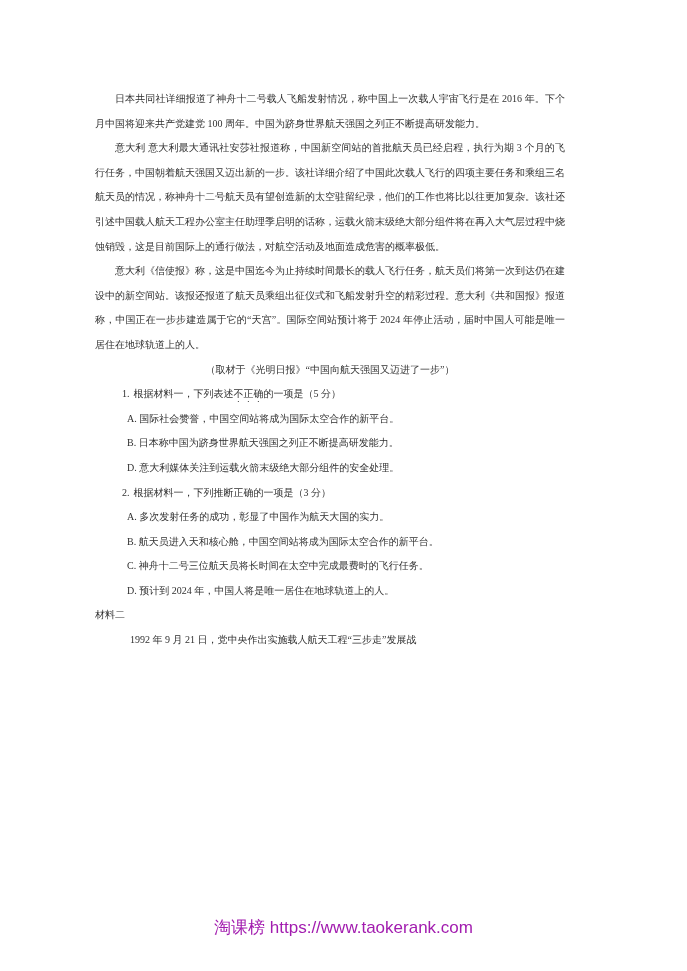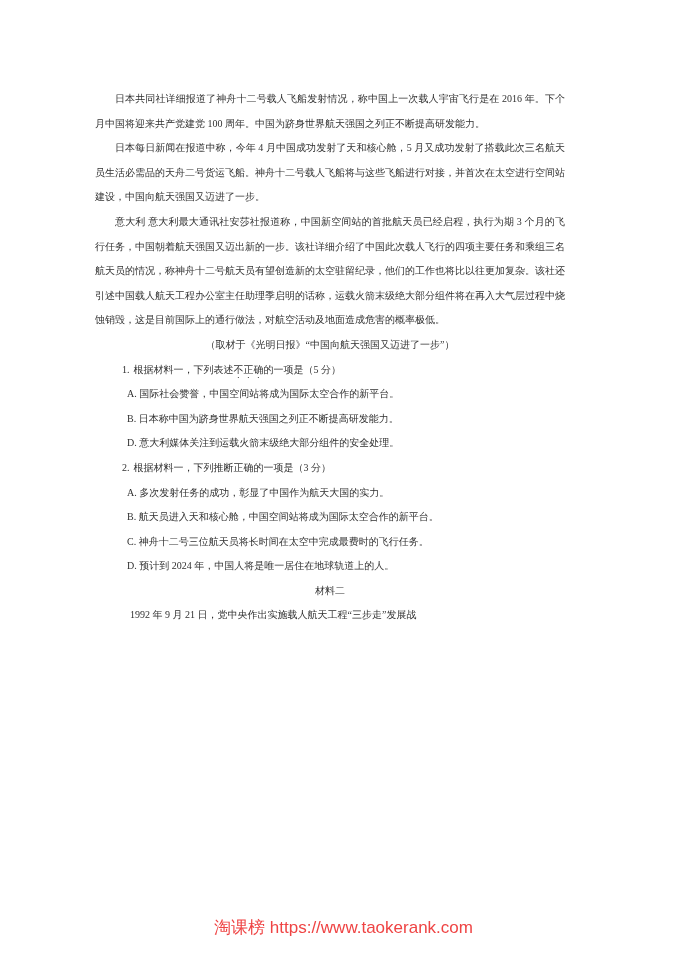--- a/index.html
+++ b/index.html
@@ -46,47 +46,47 @@
   .qnum {
     margin-right: 4px;
   }
   .emph {
     -webkit-text-emphasis: filled dot;
     -webkit-text-emphasis-position: under right;
     text-emphasis: filled dot;
     text-emphasis-position: under right;
   }
   .material-heading {
-    text-align: center;
+    text-align: left;
   }
   .footer {
     position: absolute;
     left: 0;
     top: 915px;
     width: 687px;
     text-align: center;
     font-family: "Liberation Sans", "DejaVu Sans", sans-serif;
     font-size: 17px;
     line-height: 26px;
-    color: #ef4444;
+    color: #a21caf;
   }
 </style>
 </head>
 <body>
 
 <div class="page">
 
   <div class="content">
 
     <p class="para">日本共同社详细报道了神舟十二号载人飞船发射情况，称中国上一次载人宇宙飞行是在 2016 年。下个月中国将迎来共产党建党 100 周年。中国为跻身世界航天强国之列正不断提高研发能力。</p>
 
-    <p class="para">日本每日新闻在报道中称，今年 4 月中国成功发射了天和核心舱，5 月又成功发射了搭载此次三名航天员生活必需品的天舟二号货运飞船。神舟十二号载人飞船将与这些飞船进行对接，并首次在太空进行空间站建设，中国向航天强国又迈进了一步。</p>
 
     <p class="para">意大利 意大利最大通讯社安莎社报道称，中国新空间站的首批航天员已经启程，执行为期 3 个月的飞行任务，中国朝着航天强国又迈出新的一步。该社详细介绍了中国此次载人飞行的四项主要任务和乘组三名航天员的情况，称神舟十二号航天员有望创造新的太空驻留纪录，他们的工作也将比以往更加复杂。该社还引述中国载人航天工程办公室主任助理季启明的话称，运载火箭末级绝大部分组件将在再入大气层过程中烧蚀销毁，这是目前国际上的通行做法，对航空活动及地面造成危害的概率极低。</p>
 
+    <p class="para">意大利《信使报》称，这是中国迄今为止持续时间最长的载人飞行任务，航天员们将第一次到达仍在建设中的新空间站。该报还报道了航天员乘组出征仪式和飞船发射升空的精彩过程。意大利《共和国报》报道称，中国正在一步步建造属于它的“天宫”。国际空间站预计将于 2024 年停止活动，届时中国人可能是唯一居住在地球轨道上的人。</p>
 
     <p class="attribution">（取材于《光明日报》“中国向航天强国又迈进了一步”）</p>
 
     <div>
       <div class="q-stem">
         <span class="qnum">1.</span><span>根据材料一，下列表述</span><span class="emph">不正确</span><span>的一项是（5 分）</span>
       </div>
       <div class="q-option">A. 国际社会赞誉，中国空间站将成为国际太空合作的新平台。</div>
       <div class="q-option">B. 日本称中国为跻身世界航天强国之列正不断提高研发能力。</div>
       <div class="q-option">D. 意大利媒体关注到运载火箭末级绝大部分组件的安全处理。</div>

